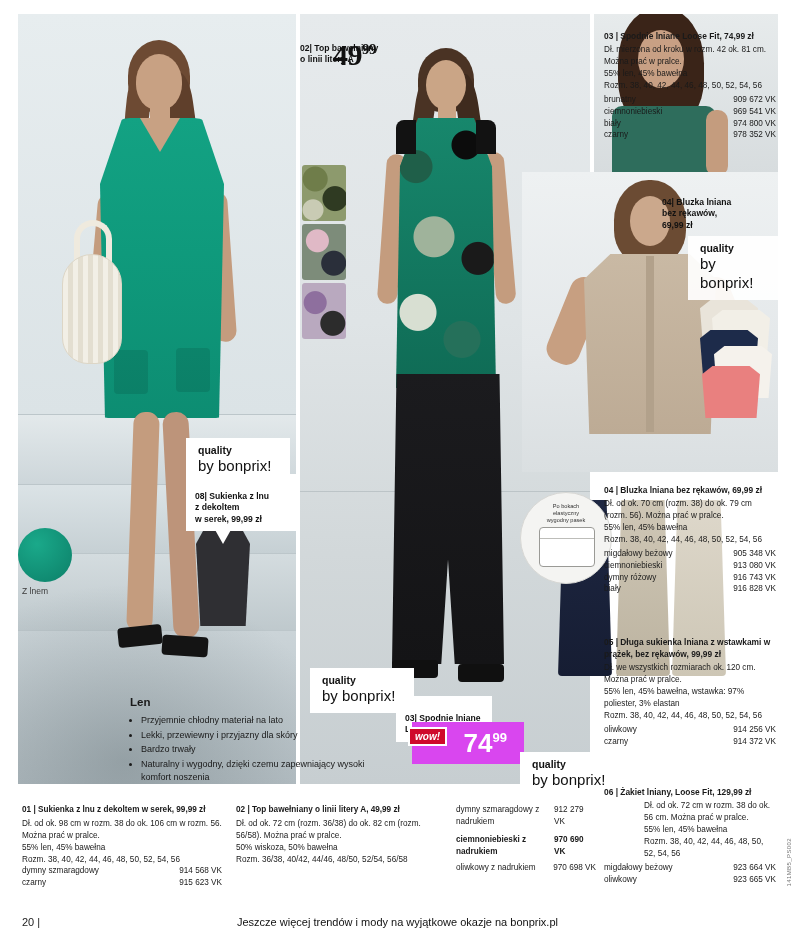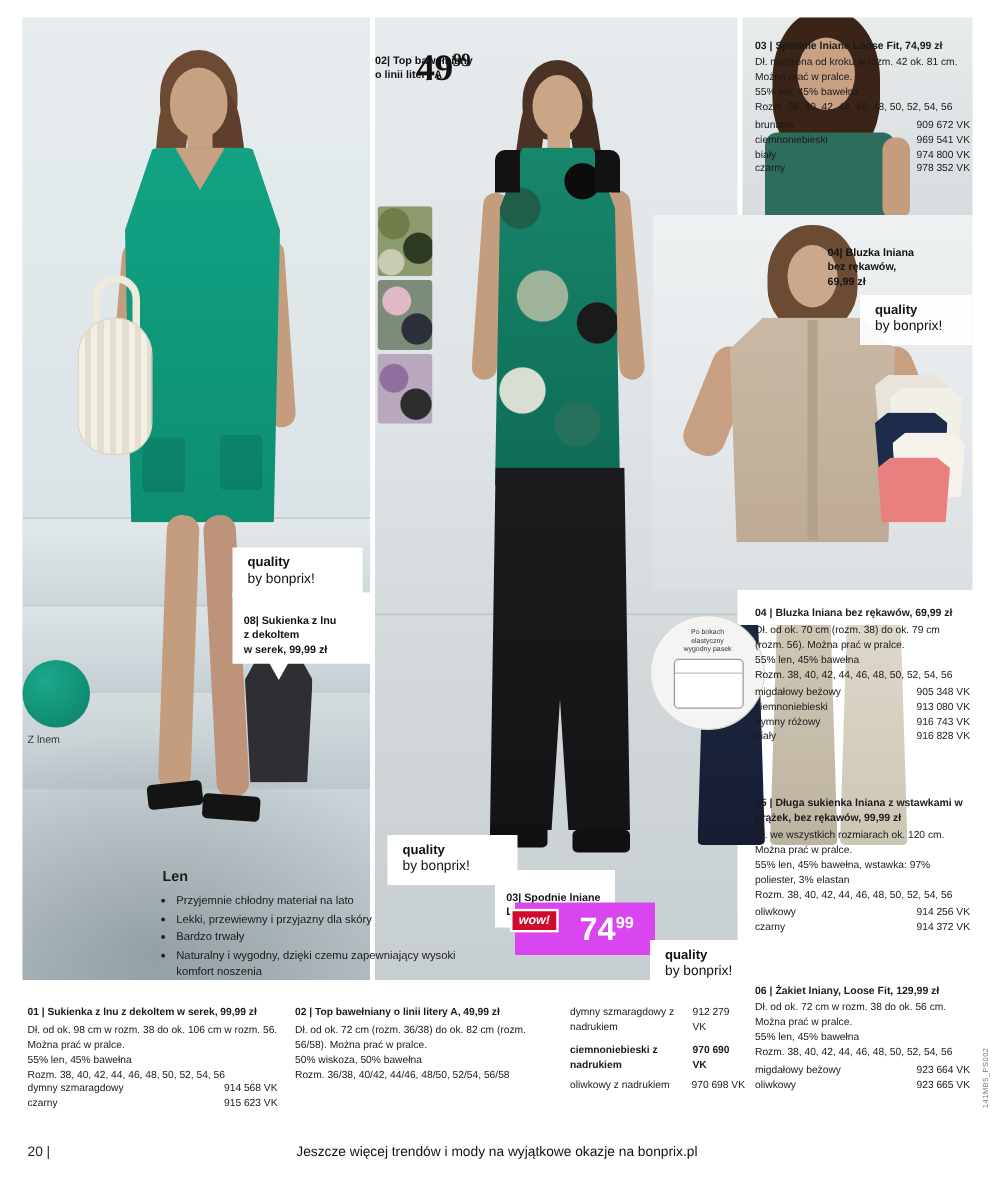--- a/index.html
+++ b/index.html
@@ -193,21 +193,21 @@
   #detail-circle .cap { position:absolute; left:0; top:10px; width:100%; text-align:center; font-size:5.6px; line-height:1.25; color:#333; }
   #detail-circle .waist { position:absolute; left:18px; top:34px; width:56px; height:40px; border:1px solid #9a9a96; border-radius:4px; background:#ffffff; }
   #detail-circle .waist:after { content:""; position:absolute; left:0; top:10px; width:100%; height:1px; background:#bdbdb9; }
 
   
   .quality-badge {
     position:absolute; background:#ffffff; padding:6px 12px 7px 12px; text-align:left;
     font-size:10px; line-height:1.25; color:#111;
   }
   .quality-badge .q1 { font-weight:bold; font-size:10.5px; }
-  .quality-badge .q2 { font-size:11px; }
+  .quality-badge .q2 { font-size:15px; }
 
   .caption-box {
     position:absolute; background:#ffffff; padding:6px 9px; font-size:8.6px; line-height:1.3;
     font-weight:bold; color:#111;
   }
 
   .num { color:#111; font-weight:bold; }
 
   
   #price-02 { position:absolute; left:333px; top:38px; font-size:30px; font-weight:bold; color:#111; letter-spacing:-0.5px;font-family:Liberation Serif, serif; }
@@ -462,21 +462,21 @@
       </div>
       <div class="row">
         <span class="c">czarny</span>
         <span class="code">914 372 VK</span>
       </div>
     </div>
   </div>
 
   <div class="prod-block" style="left:604px; top:786px;">
     <div class="hdr">06 | Żakiet lniany, Loose Fit, 129,99 zł</div>
-    <div class="desc" style="white-space:pre-line;">Dł. od ok. 72 cm w rozm. 38 do ok. 56 cm. Można prać w pralce.
+    <div class="desc" style="white-space:pre-line;margin-left:40px;">Dł. od ok. 72 cm w rozm. 38 do ok. 56 cm. Można prać w pralce.
 55% len, 45% bawełna
 Rozm.  38, 40, 42, 44, 46, 48, 50, 52, 54, 56</div>
     <div class="rows">
       <div class="row">
         <span class="c">migdałowy beżowy</span>
         <span class="code">923 664 VK</span>
       </div>
       <div class="row">
         <span class="c">oliwkowy</span>
         <span class="code">923 665 VK</span>

